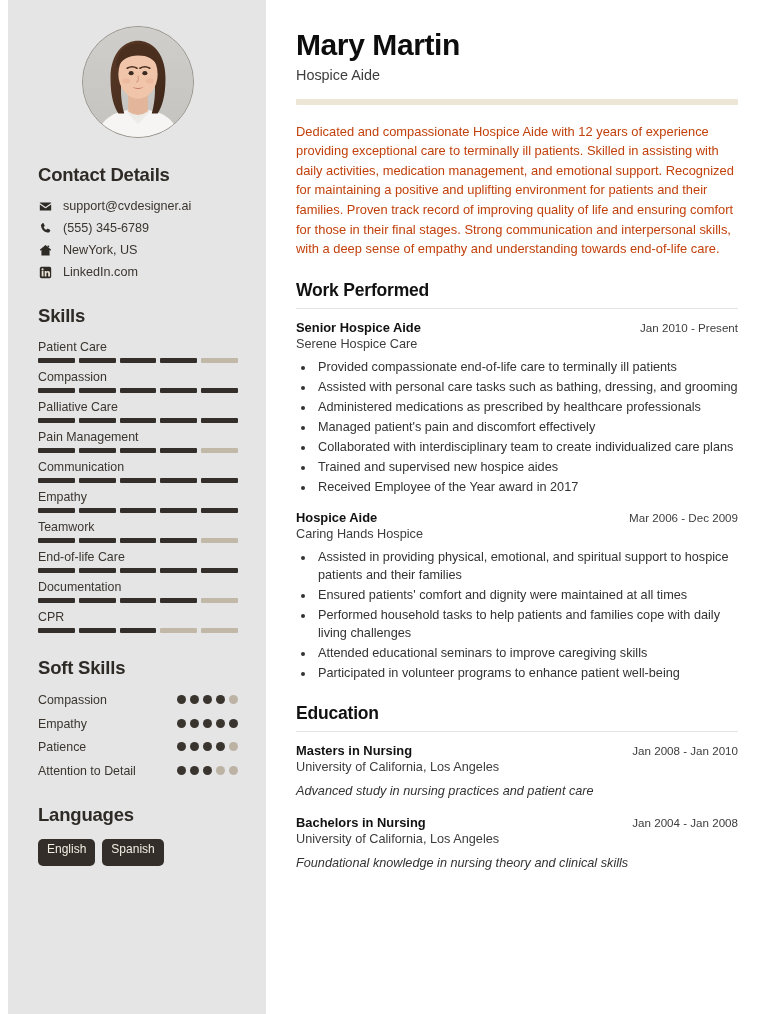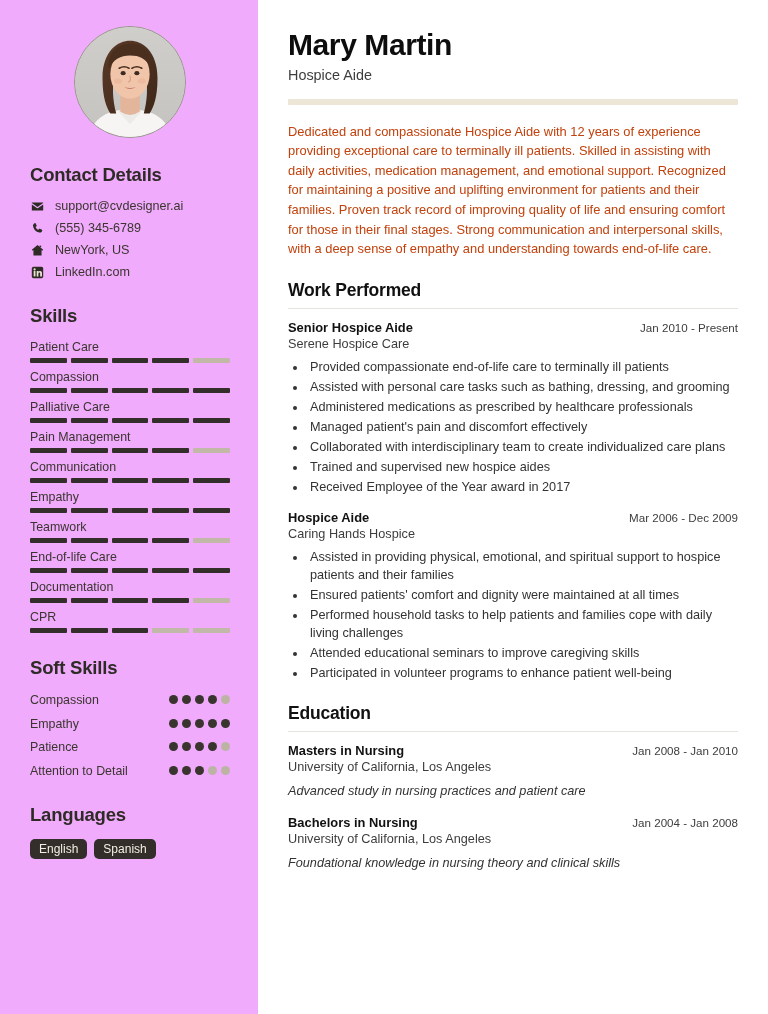--- a/index.html
+++ b/index.html
@@ -16,22 +16,23 @@
     height: 1014px;
     display: flex;
     background: #ffffff;
     overflow: hidden;
   }
 
   
   .sidebar {
     width: 258px;
     flex: 0 0 258px;
-    background: #f0abfc;
+    background: #e5e5e5;
     padding: 26px 28px 20px 30px;
+    margin-left: 8px;
   }
   .photo-wrap {
     display: flex;
     justify-content: center;
     margin-bottom: 26px;
   }
   .photo {
     width: 112px;
     height: 112px;
     border-radius: 50%;
@@ -124,21 +125,21 @@
   .lang-pills {
     display: flex;
     flex-wrap: wrap;
     gap: 7px;
     margin-top: 2px;
   }
   .pill {
     background: #332E29;
     color: #F4EEE4;
     font-size: 12px;
-    padding: 4px 9px 2px;
+    padding: 4px 9px 9px;
     border-radius: 5px;
     line-height: 1.15;
   }
 
   
   .main {
     flex: 1 1 auto;
     padding: 28px 30px 20px 30px;
     min-width: 0;
   }

